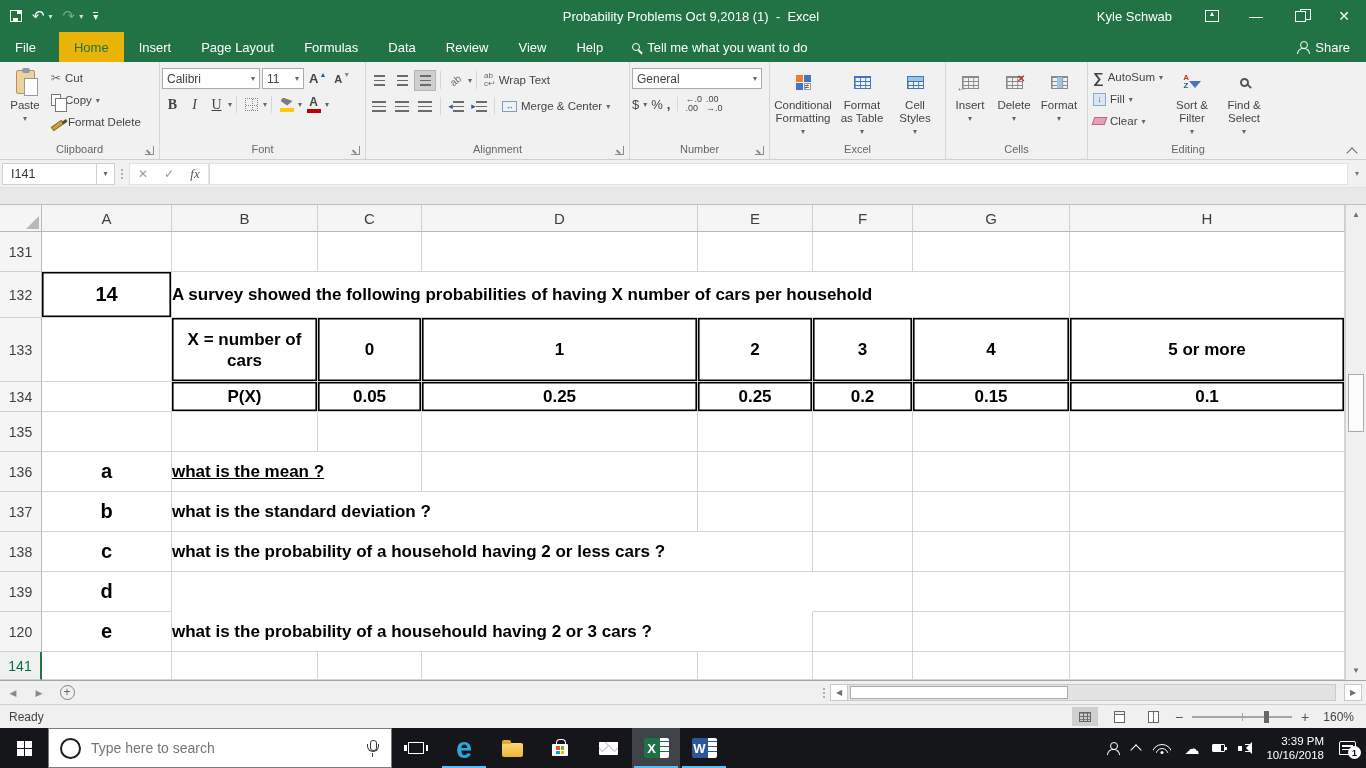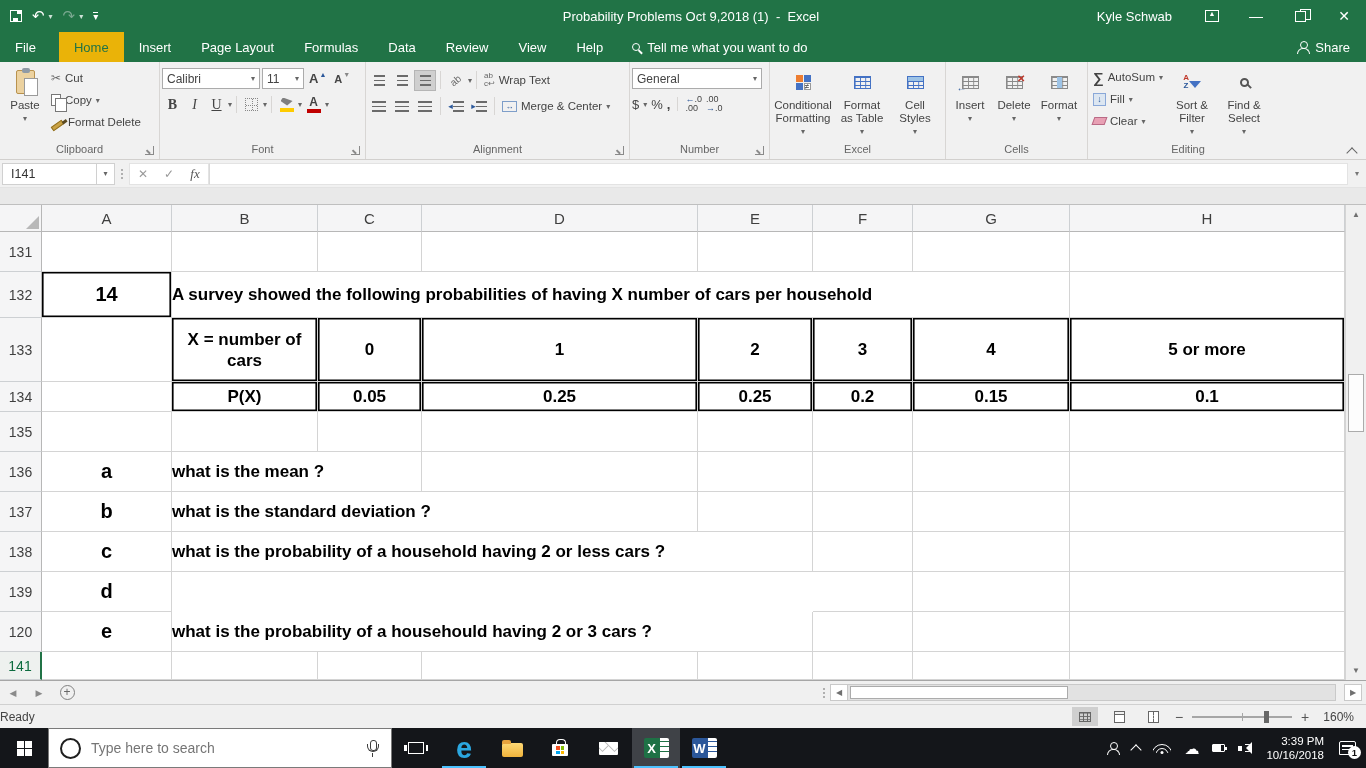--- a/index.html
+++ b/index.html
@@ -140,21 +140,21 @@
   .tb-dots { width:12px; display:flex; flex-direction:column; justify-content:center; gap:2px; align-items:center; }
   .tb-dots i { width:2px; height:2px; background:#9a9a9a; border-radius:50%; }
   .hscroll { display:flex; align-items:center; margin-right:4px; }
   .harrow { width:18px; height:17px; background:#fff; border:1px solid #c9c9c9; display:flex; align-items:center; justify-content:center; font-size:8px; color:#707070; }
   .htrack { width:488px; height:17px; background:#e2e2e2; border:1px solid #c9c9c9; border-left:none; position:relative; }
   .hthumb { position:absolute; left:2px; top:1px; bottom:1px; width:218px; background:#fff; border:1px solid #ababab; }
   .hlast { margin-left:8px; }
 
   
   .statusbar { height:24px; background:#f0f0f0; border-top:1px solid #d0d0d0; display:flex; align-items:center; font-size:12px; color:#444; }
-  .sb-mode { }
+  .sb-mode { padding-left:9px; }
   .sb-right { margin-left:auto; display:flex; align-items:center; gap:8px; padding-right:12px; }
   .vic { width:26px; height:19px; display:flex; align-items:center; justify-content:center; }
   .vic.pressed { background:#cfcfcf; }
   .ic-normal { width:12px; height:10px; border:1px solid #666; background:linear-gradient(to bottom,#666 1px,transparent 1px) 0 3px/100% 3.3px repeat-y, linear-gradient(to right,#666 1px,transparent 1px) 3px 0/4px 100% repeat-x; }
   .ic-page { width:11px; height:12px; border:1px solid #666; background:#fff; box-shadow:inset 0 2px 0 #f0f0f0, inset 0 3px 0 #666; }
   .ic-break { width:11px; height:12px; border:1px solid #666; background:#fff; position:relative; }
   .ic-break::after { content:''; position:absolute; left:4.5px; top:0; bottom:0; border-left:1px dashed #666; }
   .zminus, .zplus { font-size:14px; color:#555; width:10px; text-align:center; }
   .ztrack { width:100px; height:2px; background:#a6a6a6; position:relative; }
   .ztick { position:absolute; left:50%; top:-3px; width:1px; height:8px; background:#a6a6a6; }
@@ -590,21 +590,21 @@
       <div class="gc" style="grid-area: 6 / 2;"></div>
       <div class="gc" style="grid-area: 6 / 3;"></div>
       <div class="gc" style="grid-area: 6 / 4;"></div>
       <div class="gc" style="grid-area: 6 / 5;"></div>
       <div class="gc" style="grid-area: 6 / 6;"></div>
       <div class="gc" style="grid-area: 6 / 7;"></div>
       <div class="gc" style="grid-area: 6 / 8;"></div>
       <div class="gc" style="grid-area: 6 / 9;"></div>
       <div class="rh" style="grid-area: 7 / 1;">136</div>
       <div class="gc letter" style="grid-area: 7 / 2 / auto / span 1;">a</div>
-      <div class="gc question" style="grid-area: 7 / 3 / auto / span 2;">what is the mean ?</div>
+      <div class="gc question" style="grid-area: 7 / 3 / auto / span 2; text-decoration: underline;">what is the mean ?</div>
       <div class="gc" style="grid-area: 7 / 5;"></div>
       <div class="gc" style="grid-area: 7 / 6;"></div>
       <div class="gc" style="grid-area: 7 / 7;"></div>
       <div class="gc" style="grid-area: 7 / 8;"></div>
       <div class="gc" style="grid-area: 7 / 9;"></div>
       <div class="rh" style="grid-area: 8 / 1;">137</div>
       <div class="gc letter" style="grid-area: 8 / 2 / auto / span 1;">b</div>
       <div class="gc question" style="grid-area: 8 / 3 / auto / span 3;">what is the standard deviation ?</div>
       <div class="gc" style="grid-area: 8 / 6;"></div>
       <div class="gc" style="grid-area: 8 / 7;"></div>

